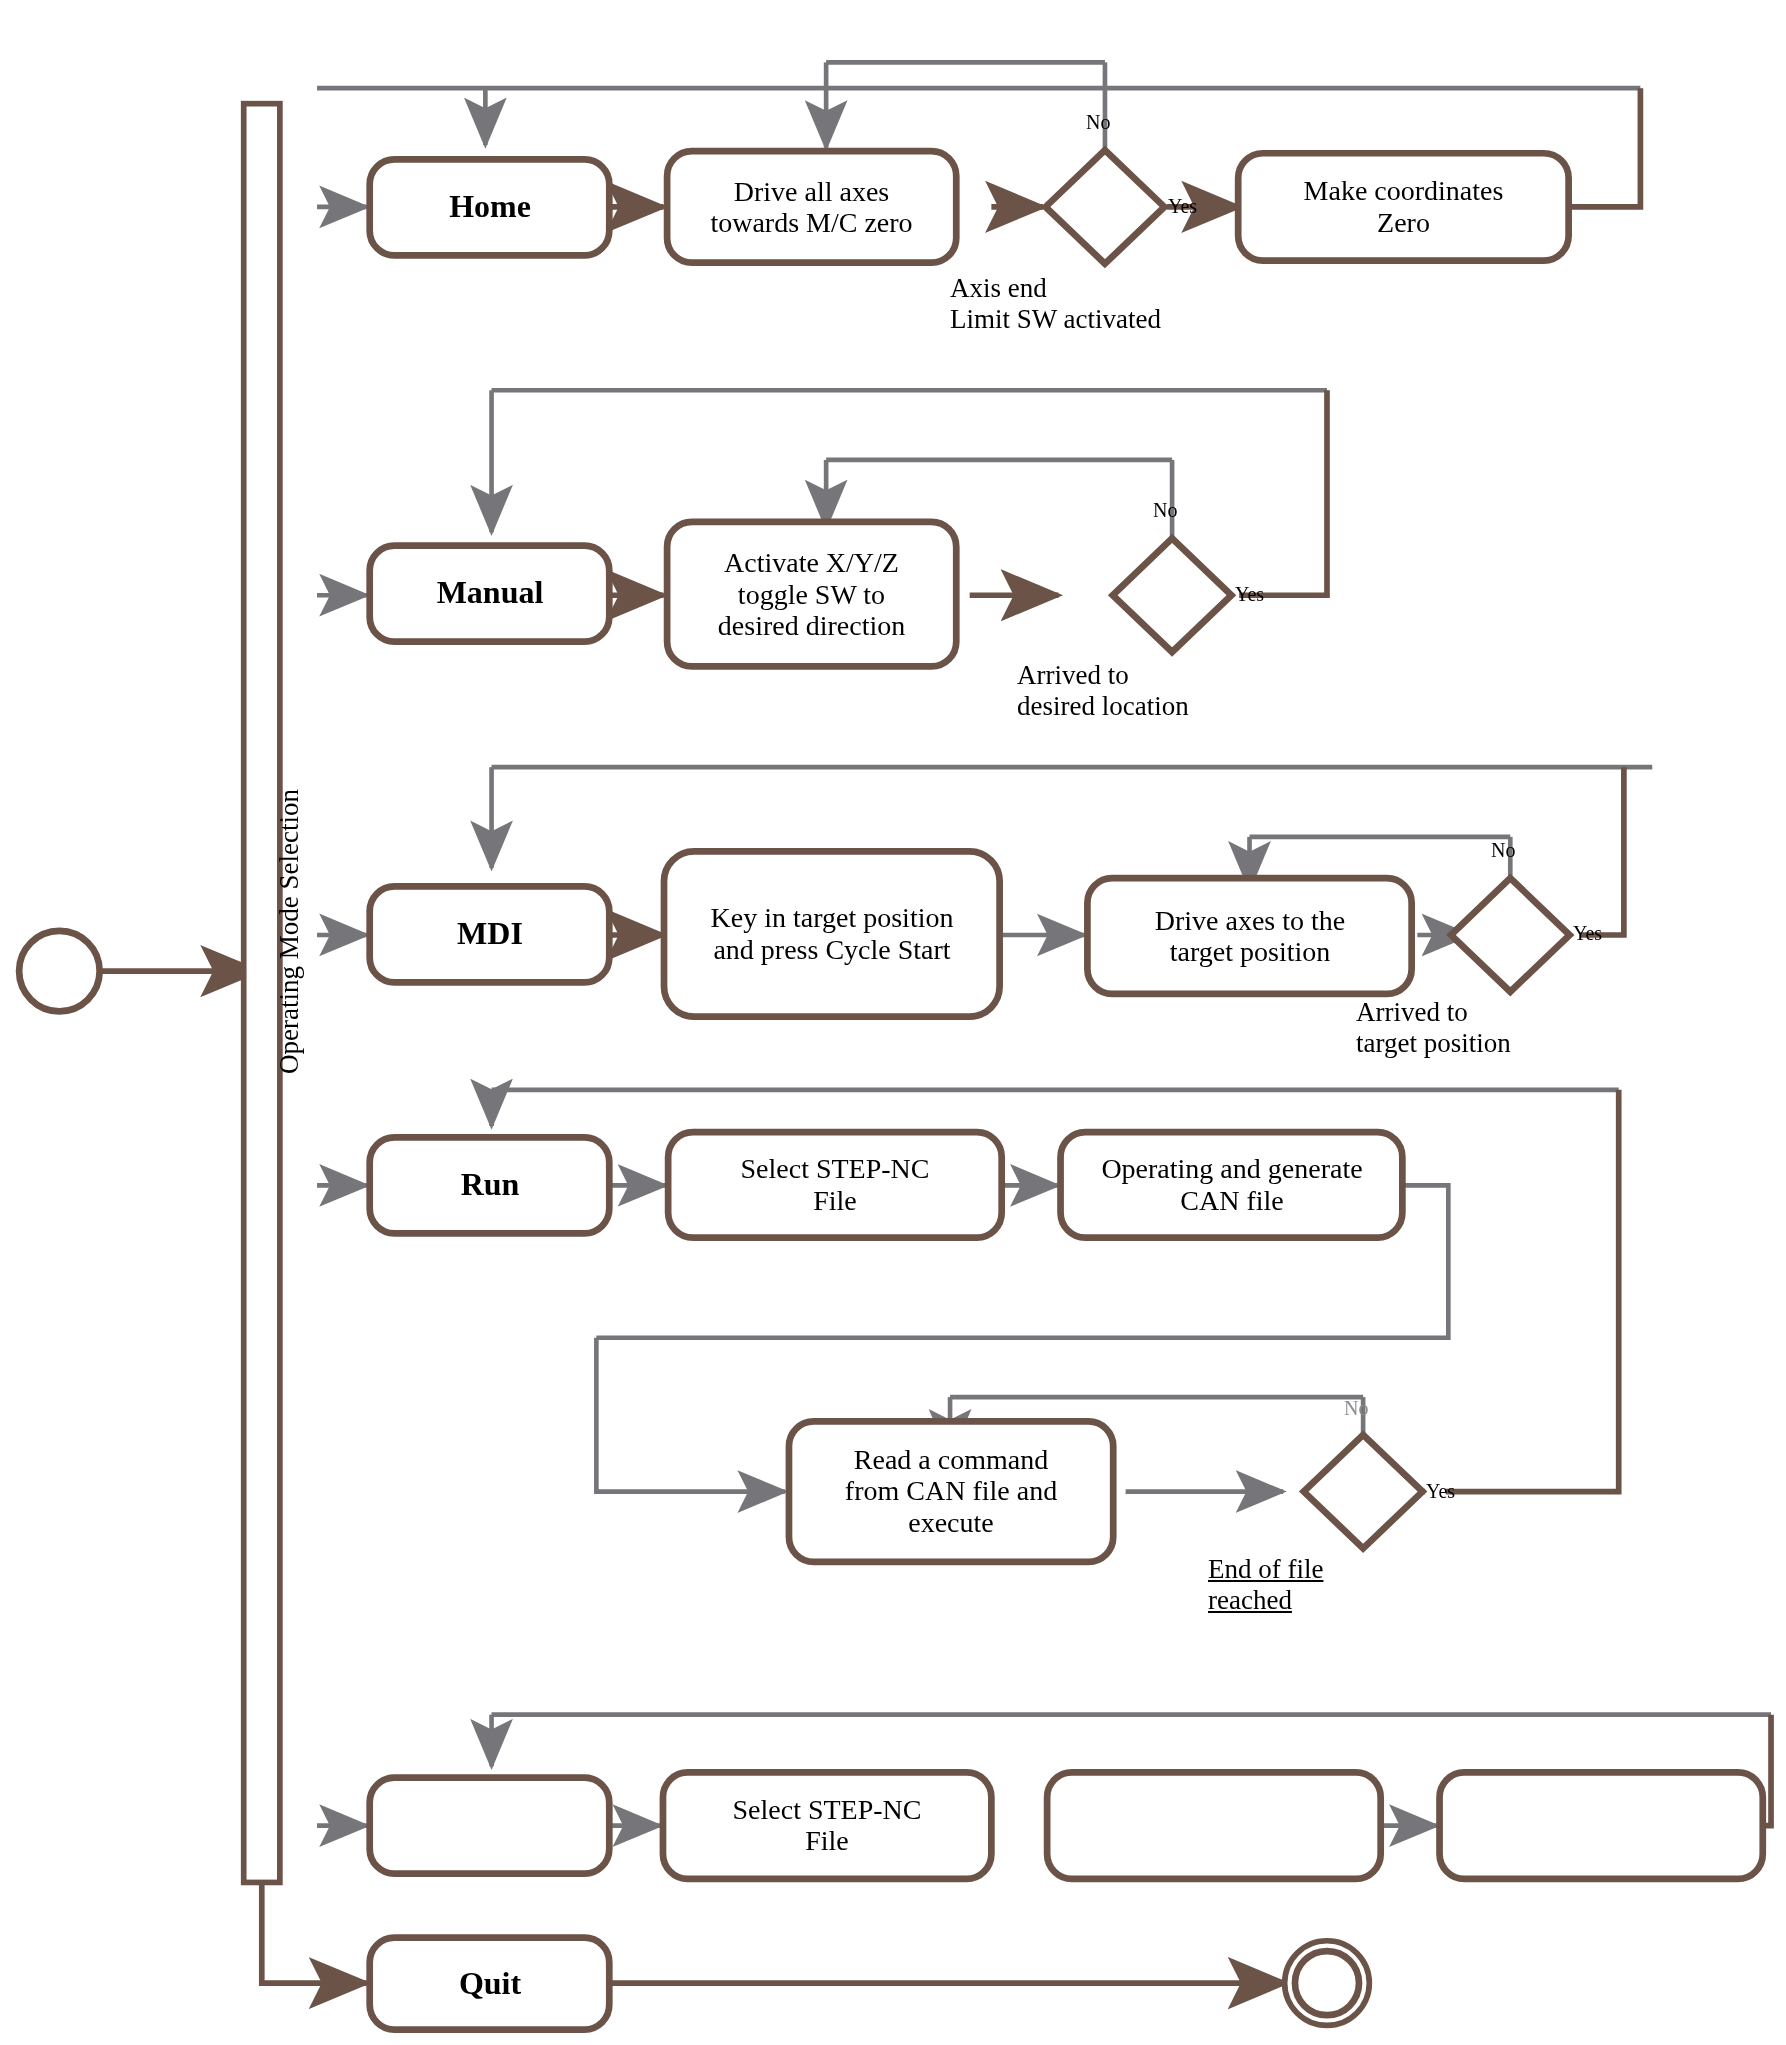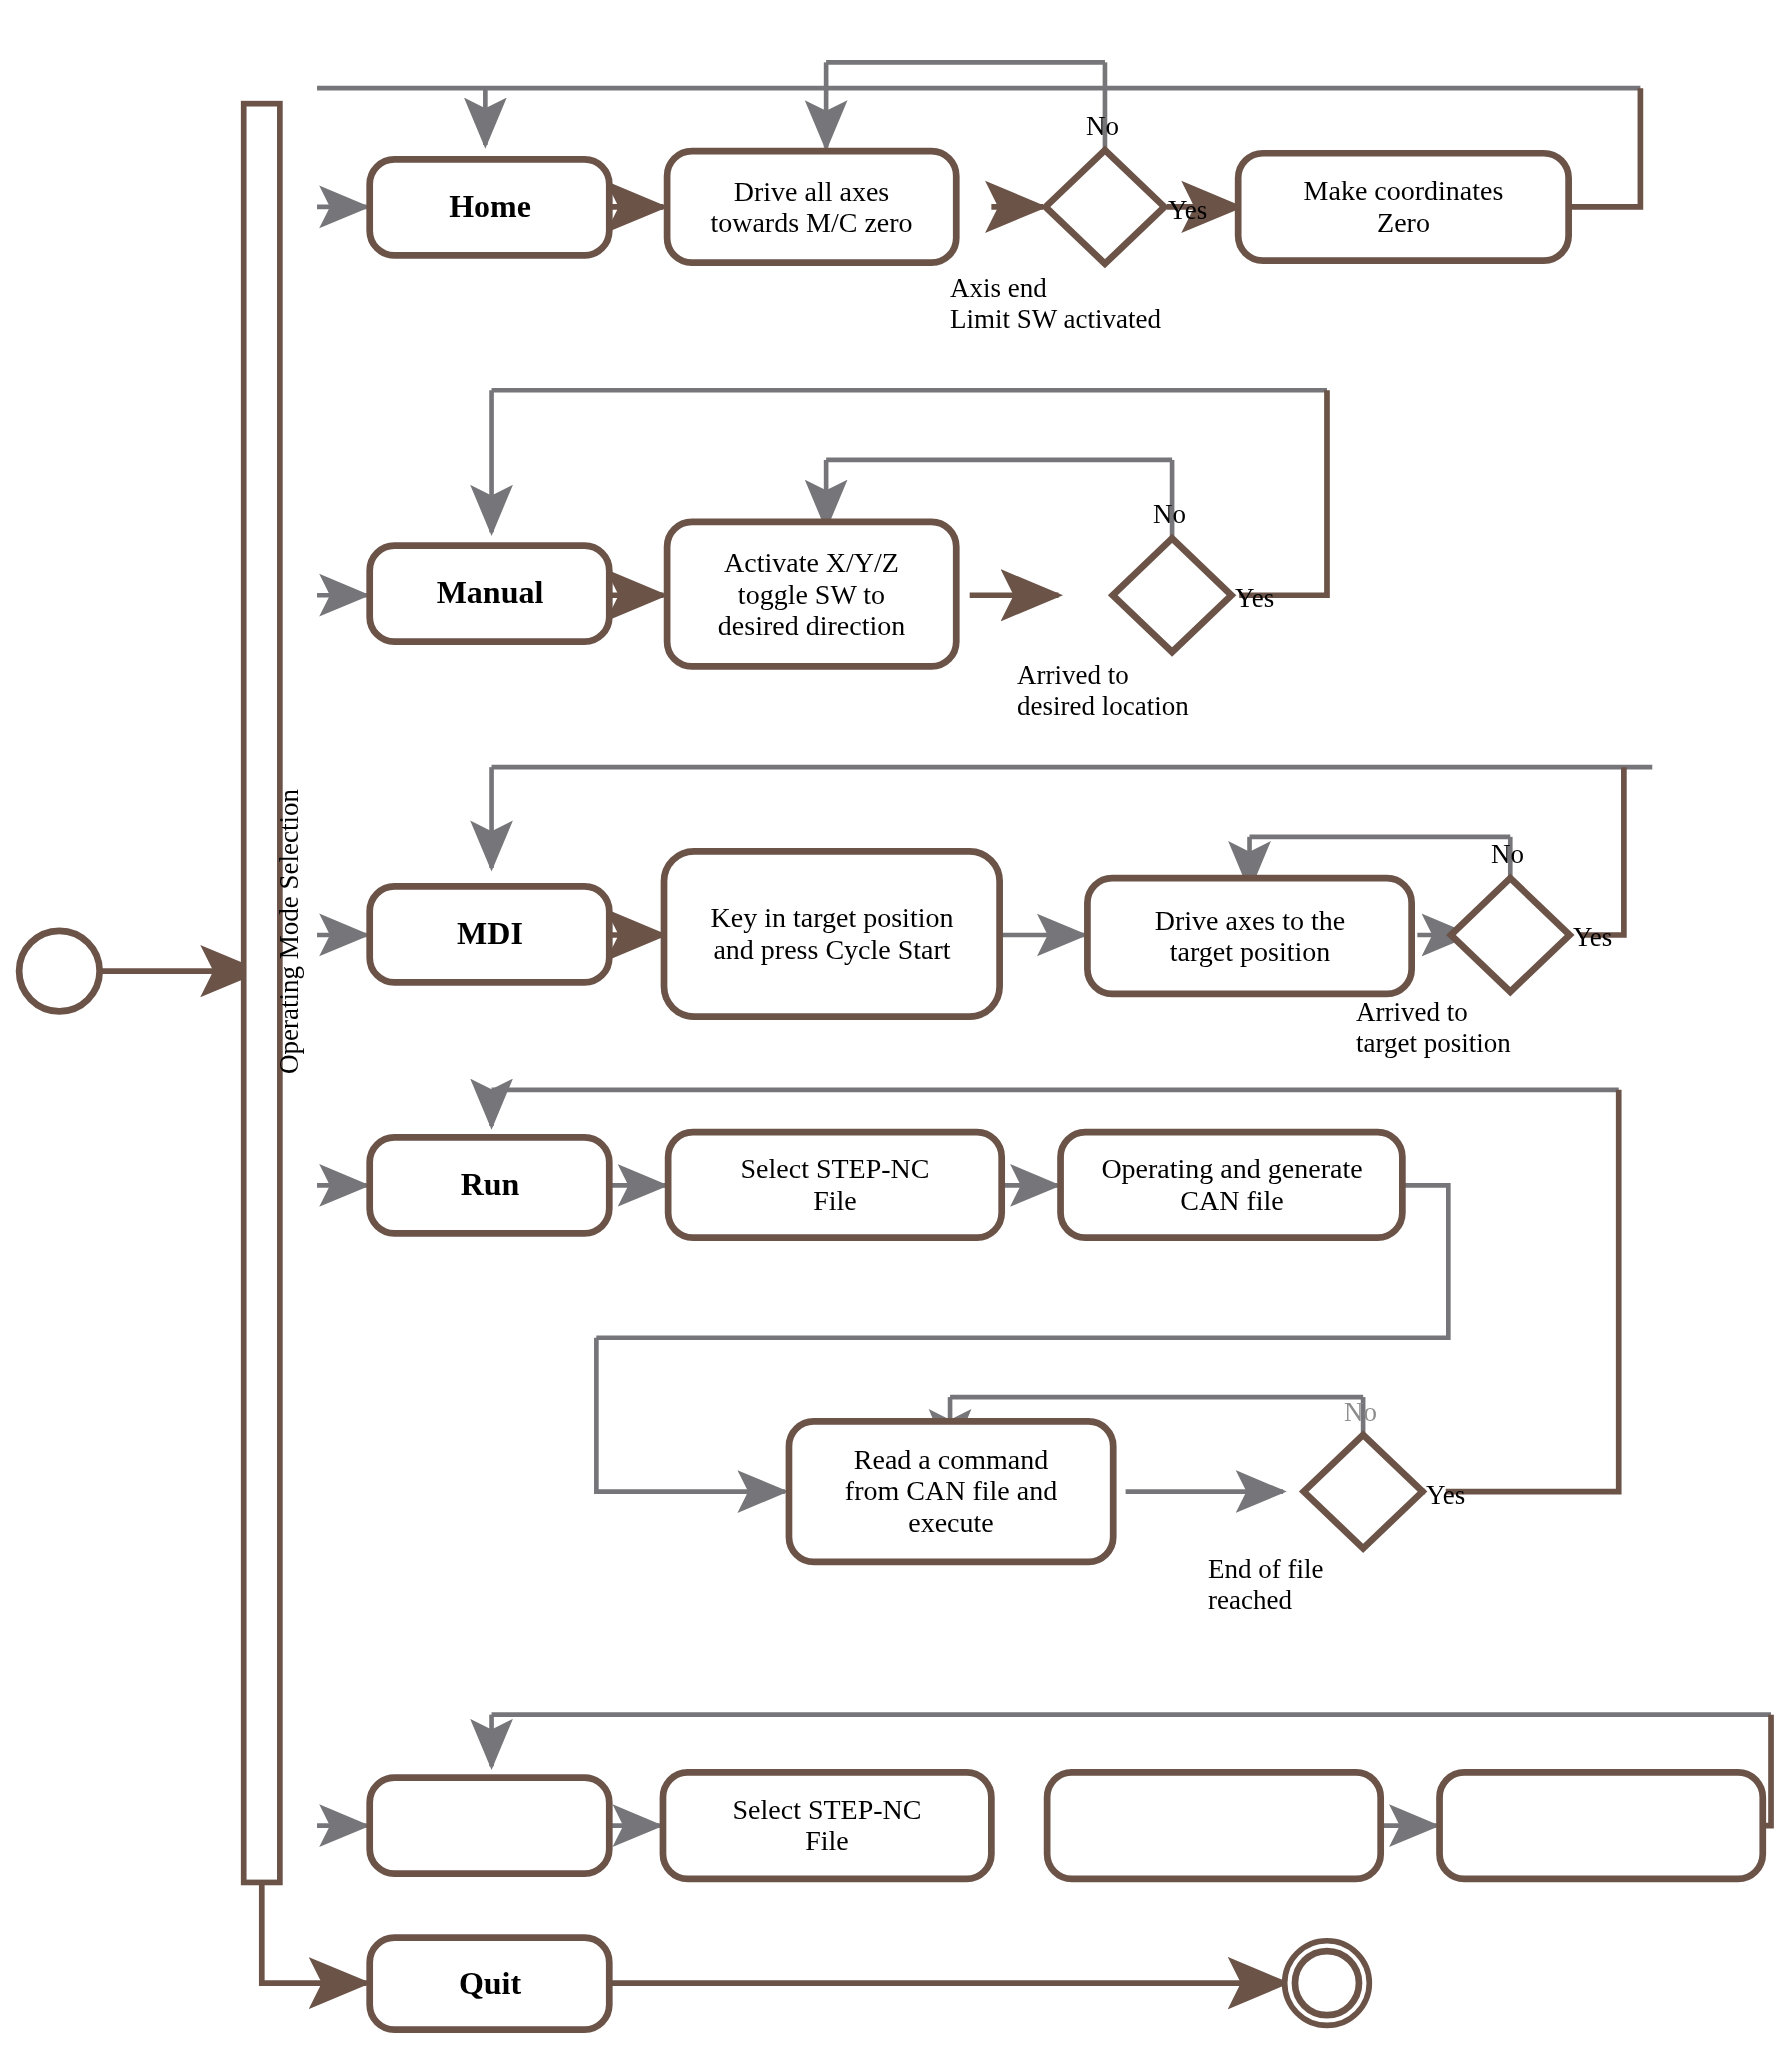--- a/index.html
+++ b/index.html
@@ -8,21 +8,21 @@
   svg.flow{position:absolute;left:0;top:0;width:1786px;height:2046px;}
   .nodeLabel{
     position:absolute;display:flex;align-items:center;justify-content:center;
     text-align:center;color:#000;font-family:"Liberation Serif", serif;
     line-height:1.12;pointer-events:none;white-space:pre-line;
   }
   .modeLabel{font-weight:bold;font-size:32px;}
   .stepLabel{font-size:28px;}
   .edgeLabel{
     position:absolute;color:#000;font-family:"Liberation Serif", serif;
-    font-size:27px;white-space:nowrap;
+    font-size:20px;white-space:nowrap;
   }
   .condLabel{
     position:absolute;color:#000;font-family:"Liberation Serif", serif;
     font-size:27px;text-align:left;line-height:1.14;white-space:pre-line;
   }
   .edgeLabel.dim{color:#8d8d8d;}
   .swimLabel{
     position:absolute;color:#000;font-family:"Liberation Serif", serif;
     font-size:27px;white-space:nowrap;
     transform-origin:0 0;transform:rotate(-90deg);
@@ -196,17 +196,17 @@
 
   <div class="edgeLabel dim" style="left:1344px;top:1397px;">No</div>
   <div class="edgeLabel" style="left:1426px;top:1480px;">Yes</div>
 
   <div class="condLabel" style="left:950px;top:273px;width:310px;">Axis end
 Limit SW activated</div>
   <div class="condLabel" style="left:1017px;top:660px;width:310px;">Arrived to
 desired location</div>
   <div class="condLabel" style="left:1356px;top:997px;width:310px;">Arrived to
 target position</div>
-  <div class="condLabel" style="left:1208px;top:1554px;width:310px;">End of file
+  <div class="condLabel" style="left:1208px;top:1554px;width:310px;text-decoration:underline;">End of file
 reached</div>
 
 </div>
 
 
 </body></html>

